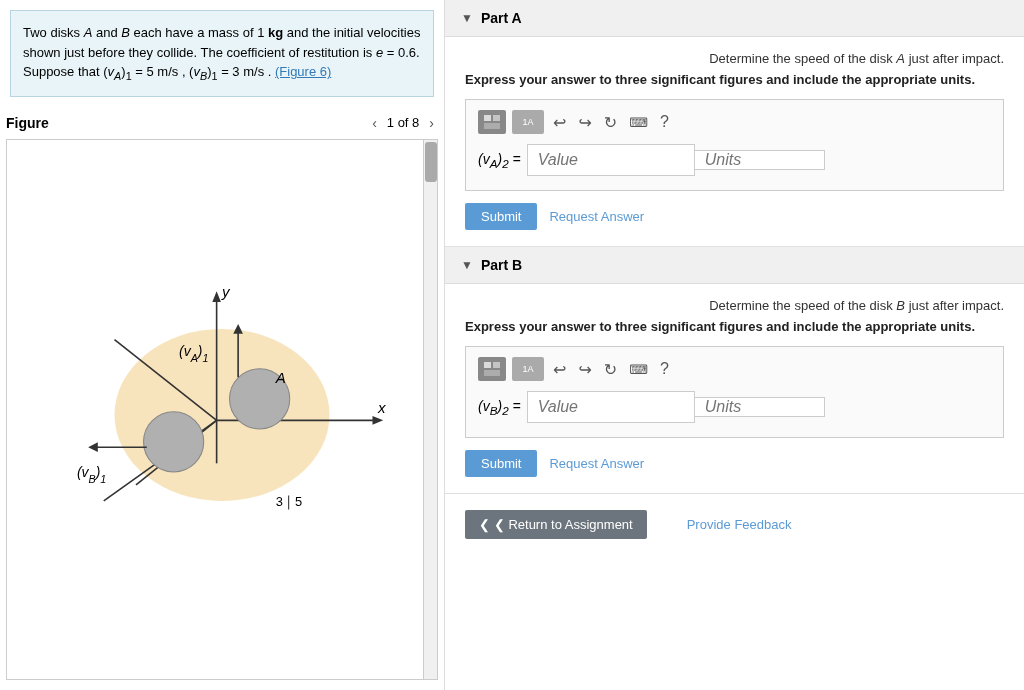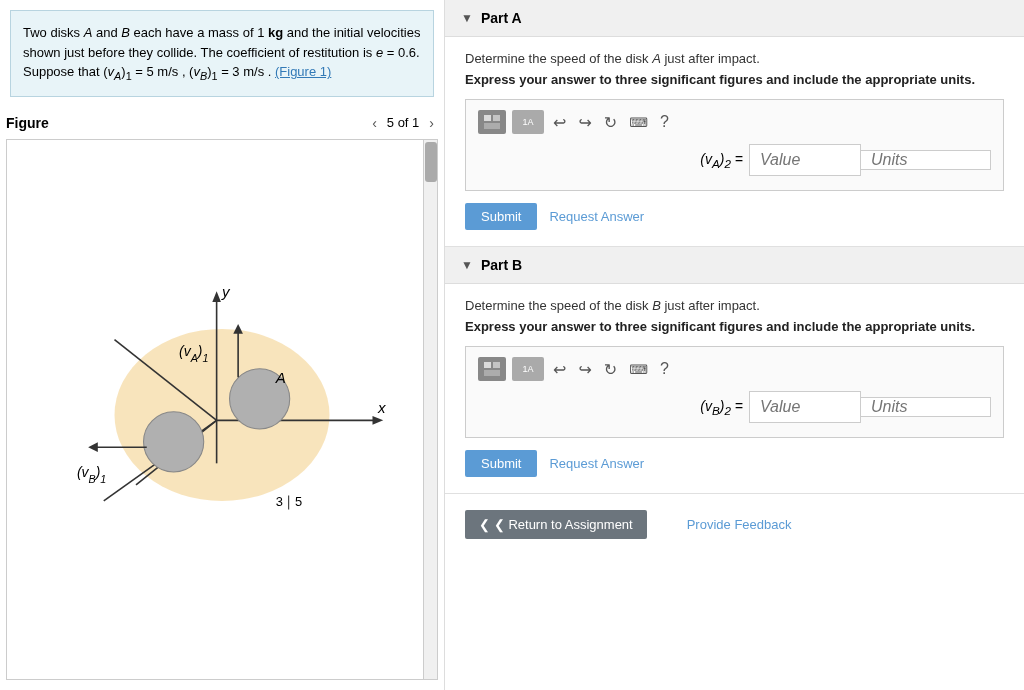--- a/index.html
+++ b/index.html
@@ -125,20 +125,21 @@
     }
 
     .part-content {
       padding: 14px 20px 16px;
     }
 
     .part-description {
       font-size: 13px;
       margin-bottom: 6px;
       color: #333;
+      text-align: right;
     }
 
     .part-instruction {
       font-size: 13px;
       font-weight: bold;
       margin-bottom: 12px;
       color: #222;
     }
 
     .answer-box {
@@ -180,37 +181,36 @@
       cursor: pointer;
       font-size: 16px;
       color: #555;
       padding: 0 3px;
     }
 
     .input-row {
       display: flex;
       align-items: center;
       gap: 0;
-      justify-content: flex-end;
     }
 
     .label-eq {
       font-size: 14px;
       margin-right: 6px;
       white-space: nowrap;
       font-style: italic;
     }
 
     .value-input {
       border: 1px solid #ccc;
       padding: 6px 10px;
       font-size: 16px;
       font-style: italic;
       color: #0f766e;
-      width: 112px;
+      width: 168px;
       outline: none;
       background: #fff;
     }
 
     .units-input {
       border: 1px solid #ccc;
       border-left: none;
       padding: 0 10px;
       font-size: 16px;
       font-style: italic;
@@ -282,30 +282,30 @@
   </style>
 </head>
 <body>
 
 <div class="left-panel">
   <div class="problem-statement">
     <span>
       Two disks <em>A</em> and <em>B</em> each have a mass of 1 <strong>kg</strong> and the initial velocities
       shown just before they collide. The coefficient of restitution is <em>e</em> = 0.6.
       Suppose that (<em>v<sub>A</sub></em>)<sub>1</sub> = 5 m/s , (<em>v<sub>B</sub></em>)<sub>1</sub> = 3 m/s .
-      <a href="#" style="color:#337ab7;">(Figure 1)</a>
+      <a href="#" style="color:#337ab7;">(Figure 6)</a>
     </span>
   </div>
 
   <div class="figure-area">
     <div class="figure-header">
       <span class="figure-title">Figure</span>
       <div class="figure-nav">
         <button>‹</button>
-        <span>5 of 1</span>
+        <span>1 of 8</span>
         <button>›</button>
       </div>
     </div>
     <div class="figure-canvas">
       
       <svg viewBox="0 0 400 250" class="figure-svg">
 
         <ellipse cx="200" cy="130" rx="100" ry="80" fill="#f5d9a0" opacity="0.7"></ellipse>
 
         <line x1="195" y1="20" x2="195" y2="175" stroke="#333" stroke-width="1.5"></line>

